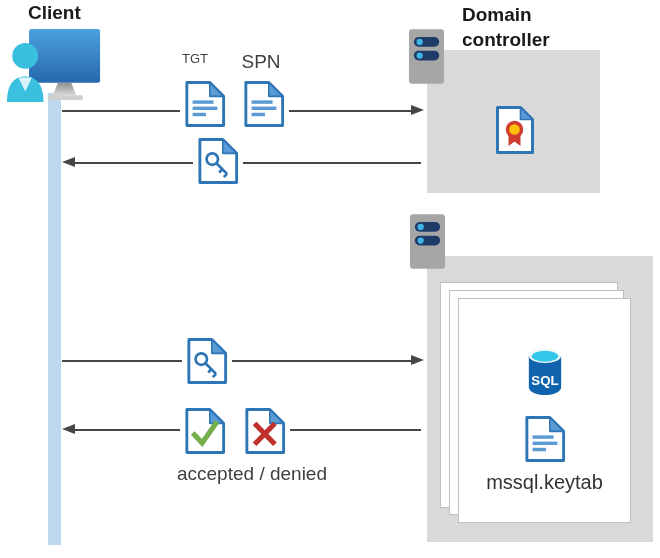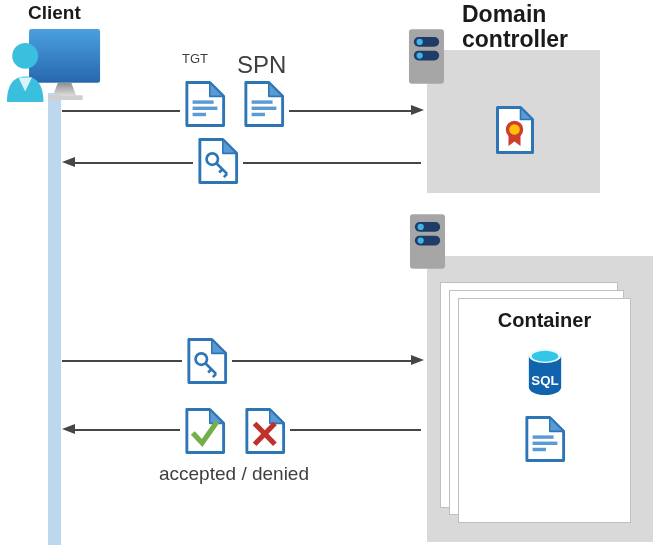--- a/index.html
+++ b/index.html
@@ -9,25 +9,25 @@
     --sql-top:#32C7E9; --person-cyan:#3ABFDE; --monitor-top:#4BA0DF; --monitor-bottom:#2767AE;
     --arrow-gray:#464646; --text-dark:#1A1A1A; --text-gray:#3F3F3F; --card-border:#BFBFBF;
   }
   html,body{margin:0;padding:0;background:#fff;}
   .stage{
     position:relative; width:660px; height:558px; background:#fff; overflow:hidden;
     font-family:"Liberation Sans","DejaVu Sans",sans-serif; color:var(--text-dark);
   }
   .label{position:absolute; white-space:pre-line;}
   .client-label{left:28px; top:2px; font-size:19px; font-weight:bold;}
-  .dc-label{left:462px; top:2px; width:118px; font-size:23px; font-weight:bold; line-height:25px;}
+  .dc-label{left:462px; top:2px; width:118px; font-size:19px; font-weight:bold; line-height:25px;}
   .linux-label{left:460px; top:221px; font-size:19px; font-weight:bold;}
   .tgt-label{left:171px; top:51px; width:48px; text-align:center; font-size:13px; color:var(--text-gray);}
-  .spn-label{left:237px; top:51px; width:48px; text-align:center; font-size:24px; color:var(--text-gray);}
-  .accepted-label{left:138px; top:463px; width:192px; text-align:center; font-size:19px; color:var(--text-gray);}
+  .spn-label{left:237px; top:51px; width:48px; text-align:center; font-size:19px; color:var(--text-gray);}
+  .accepted-label{left:156px; top:463px; width:192px; text-align:center; font-size:19px; color:var(--text-gray);}
 
   .lifeline{position:absolute; left:48px; top:93px; width:13px; height:452px; background:var(--lifeline-blue); z-index:0;}
   .client-icon{position:absolute; left:6px; top:27px; width:96px; height:77px; z-index:2;}
 
   .gray-box{position:absolute; background:var(--box-gray); z-index:1;}
   .dc-box{left:427px; top:50px; width:173px; height:143px;}
   .linux-box{left:427px; top:256px; width:226px; height:286px;}
   .server-icon{position:absolute; width:37px; height:57px; z-index:3;}
   .dc-server{left:408px; top:28px;}
   .linux-server{left:409px; top:213px;}
@@ -114,36 +114,36 @@
     <rect class="srv-rect" x="1" y="1" width="36" height="56" rx="3"></rect>
     <rect class="srv-bar" x="6" y="9" width="26" height="10" rx="5"></rect>
     <circle class="srv-dot" cx="12" cy="14" r="3.2"></circle>
     <rect class="srv-bar" x="6" y="23" width="26" height="10" rx="5"></rect>
     <circle class="srv-dot" cx="12" cy="28" r="3.2"></circle>
   </svg>
 
   <div class="card card-back"></div>
   <div class="card card-mid"></div>
   <div class="card card-front">
-    <div class="container-title">Container</div>
     <svg class="sql-icon" viewBox="0 0 40 54" aria-hidden="true">
       <path d="M3 10 V43 C3 47.7 10.5 51.2 20 51.2 C29.5 51.2 37 47.7 37 43 V10 Z" fill="var(--sql-body)"></path>
       <ellipse cx="20" cy="10" rx="17" ry="7.6" fill="#EDF8FC"></ellipse>
       <ellipse cx="20" cy="10.4" rx="14" ry="5.7" fill="var(--sql-top)"></ellipse>
       <text class="sql-text" x="20" y="41">SQL</text>
     </svg>
     <svg class="keytab-icon" viewBox="0 0 44 50" aria-hidden="true">
       <path class="doc-body" d="M3 2.5 H27 L41.5 17 V47.5 H3 Z"></path>
       <path class="doc-fold" d="M27 2.5 L41.5 17 H27 Z"></path>
       <g class="doc-lines">
         <line x1="9" y1="23" x2="31" y2="23"></line>
         <line x1="9" y1="29.5" x2="35" y2="29.5"></line>
         <line x1="9" y1="36" x2="23" y2="36"></line>
       </g>
     </svg>
+    <div class="keytab-label">mssql.keytab</div>
   </div>
 
   <div class="label tgt-label">TGT</div>
   <div class="label spn-label">SPN</div>
   <svg class="doc doc-tgt" viewBox="0 0 44 50" aria-hidden="true">
     <path class="doc-body" d="M3 2.5 H27 L41.5 17 V47.5 H3 Z"></path>
     <path class="doc-fold" d="M27 2.5 L41.5 17 H27 Z"></path>
     <g class="doc-lines">
       <line x1="9" y1="23" x2="31" y2="23"></line>
       <line x1="9" y1="29.5" x2="35" y2="29.5"></line>

